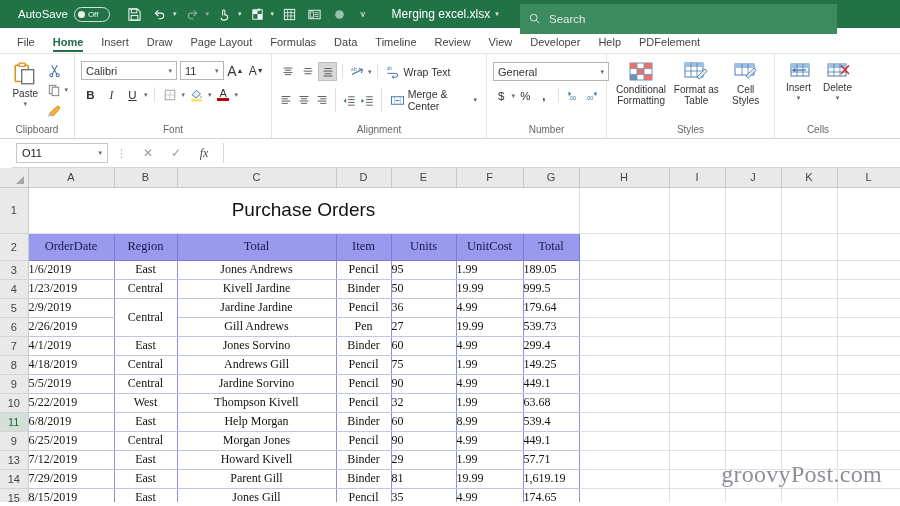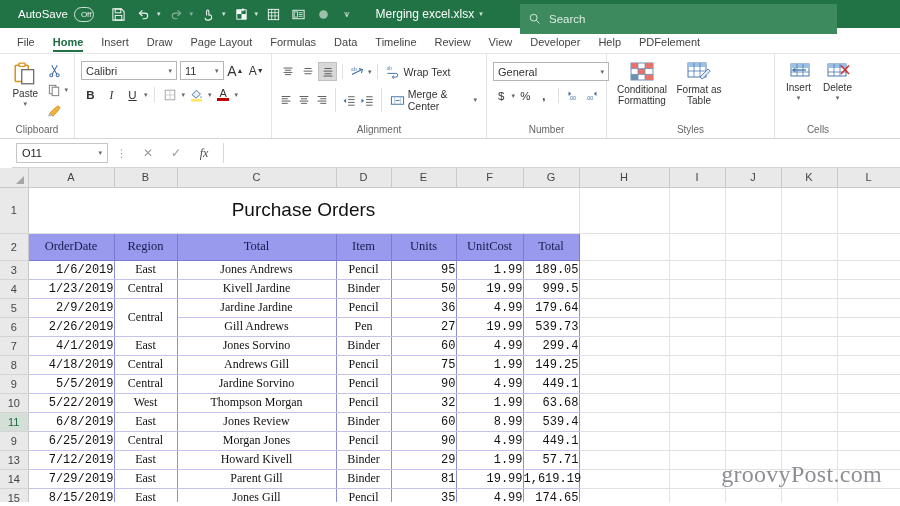--- a/index.html
+++ b/index.html
@@ -12,21 +12,21 @@
   }
 
   
   .titlebar{
     height:28px; background:#217346; display:flex; align-items:center;
     padding:0 6px; color:#fff; font-size:11.5px; position:relative;
   }
   .autosave{ display:flex; align-items:center; gap:6px; margin-left:12px; }
   .autosave-label{ font-size:11.5px; color:#fff; }
   .toggle{
-    width:20px; height:15px; border-radius:8px; border:1.2px solid #cfe4d8;
+    width:36px; height:15px; border-radius:8px; border:1.2px solid #cfe4d8;
     display:flex; align-items:center; gap:3px; padding:0 3px; font-size:8px;
     color:#eaf3ee;
   }
   .toggle .knob{ width:7px; height:7px; border-radius:50%; background:#eaf3ee; }
   .qat{ display:flex; align-items:center; gap:3px; margin-left:14px; }
   .qat-btn{ width:22px;height:22px;display:flex;align-items:center;justify-content:center;opacity:.95;}
   .qat-btn svg{display:block;}
   .caret{ font-size:7px; opacity:.8; margin-left:-1px; margin-right:2px;}
   .doc-title{ margin-left:24px; font-size:12px; display:flex; align-items:center; gap:6px;}
   .searchbox{
@@ -114,21 +114,21 @@
   .titlecell{ height:46px; font-family:"Liberation Sans", sans-serif; font-size:19px;
     text-align:center; color:#111; border-right:1px solid #e0e0e0;
     border-bottom:1px solid #e0e0e0; background:#fff;}
 
   .hdr{ background:#9999ee; color:#1a1a4d; font-family:"Liberation Serif", serif;
     font-weight:bold; font-size:12.5px; text-align:center; height:27px;
     border-right:1px solid #7b7bd6; border-bottom:1px solid #7b7bd6;
     border-top:1px solid #7b7bd6; vertical-align:middle;}
 
   .b-out{ border-right:1px solid #8f8fe0; border-bottom:1px solid #c2c2ee;}
-  .num{ text-align:right;font-family:Liberation Mono, monospace; } .ctr{ text-align:center; }
+  .num{ text-align:left; } .ctr{ text-align:center; }
 
   .watermark{ position:absolute; right:18px; bottom:14px; font-family:"Liberation Serif", serif;
     font-size:24px; color:#8e8e96; letter-spacing:.3px; pointer-events:none;}
 </style>
 </head>
 <body>
 
 <div class="titlebar">
 
   <div class="autosave">
@@ -308,20 +308,21 @@
             </svg>
         </span>
         <span class="chev">▾</span>
         <span class="fbtn" style="flex-direction:column;">
           <span style="font-size:11px;line-height:10px;">A</span>
           <span style="display:block;width:12px;height:3px;background:#c00000;"></span>
         </span>
         <span class="chev">▾</span>
       </div>
     </div>
+    <div class="rgroup-name">Font</div>
   </div>
 
   <div class="rgroup" style="width:215px">
     <div style="padding-top:4px;">
       <div class="alignrow">
         <span class="abtn">
           <svg width="14" height="14" viewBox="0 0 16 16">
               <path d="M3 3.5h10M4.5 6h7M3 8.5h10M4.5 11h7" stroke="#5a5a5a" stroke-width="1.1"></path>
             </svg>
         </span>
@@ -450,20 +451,31 @@
       <div class="bigbtn" style="width:52px;">
         <span class="iconcell">
           <svg width="26" height="22" viewBox="0 0 26 22">
               <rect x="2" y="2" width="18" height="14" fill="#fff" stroke="#4a7ab0" stroke-width="1"></rect>
               <rect x="2" y="2" width="18" height="4" fill="#9dc0e5"></rect>
               <path d="M8 2v14M14 2v14M2 10h18" stroke="#4a7ab0" stroke-width=".8"></path>
               <path d="M14 16c3-3 6-6 8-8l2.2 2.2c-2 2-5 5-8 8z" fill="#dfe9f4" stroke="#4a7ab0" stroke-width=".9"></path>
             </svg>
         </span>
         <span class="lbl">Format as Table</span>
+      </div>
+      <div class="bigbtn" style="width:46px;">
+        <span class="iconcell">
+          <svg width="26" height="22" viewBox="0 0 26 22">
+              <rect x="2" y="3" width="19" height="11" fill="#fff" stroke="#4a7ab0" stroke-width="1"></rect>
+              <rect x="2" y="3" width="19" height="4" fill="#9dc0e5"></rect>
+              <path d="M9 3v11M15 3v11" stroke="#4a7ab0" stroke-width=".8"></path>
+              <path d="M13 15c3-3 6-6 8-8l2.2 2.2c-2 2-5 5-8 8z" fill="#dfe9f4" stroke="#4a7ab0" stroke-width=".9"></path>
+            </svg>
+        </span>
+        <span class="lbl">Cell Styles</span>
       </div>
     </div>
     <div class="rgroup-name">Styles</div>
   </div>
 
   <div class="rgroup" style="width:86px;border-right:none;">
     <div class="rgroup-body" style="gap:4px;">
       <div class="bigbtn" style="width:38px;">
         <span class="iconcell">
           <svg width="26" height="20" viewBox="0 0 26 20">
@@ -677,37 +689,37 @@
           <td class="blank"></td>
       <td class="blank"></td>
           <td class="blank"></td>
           <td class="blank"></td>
     </tr>
 
     <tr>
       <td class="rowhead">10</td>
       <td class="cell b-out num">5/22/2019</td>
       <td class="cell b-out ctr">West</td>
-      <td class="cell b-out ctr">Thompson Morgan</td>
+      <td class="cell b-out ctr">Thompson Kivell</td>
       <td class="cell b-out ctr">Pencil</td>
       <td class="cell b-out num">32</td>
       <td class="cell b-out num">1.99</td>
       <td class="cell b-out num">63.68</td>
       <td class="blank"></td>
           <td class="blank"></td>
       <td class="blank"></td>
           <td class="blank"></td>
           <td class="blank"></td>
     </tr>
 
     <tr>
       <td class="rowhead sel">11</td>
       <td class="cell b-out num">6/8/2019</td>
       <td class="cell b-out ctr">East</td>
-      <td class="cell b-out ctr">Jones Review</td>
+      <td class="cell b-out ctr">Help Morgan</td>
       <td class="cell b-out ctr">Binder</td>
       <td class="cell b-out num">60</td>
       <td class="cell b-out num">8.99</td>
       <td class="cell b-out num">539.4</td>
       <td class="blank"></td>
           <td class="blank"></td>
       <td class="blank"></td>
           <td class="blank"></td>
           <td class="blank"></td>
     </tr>

